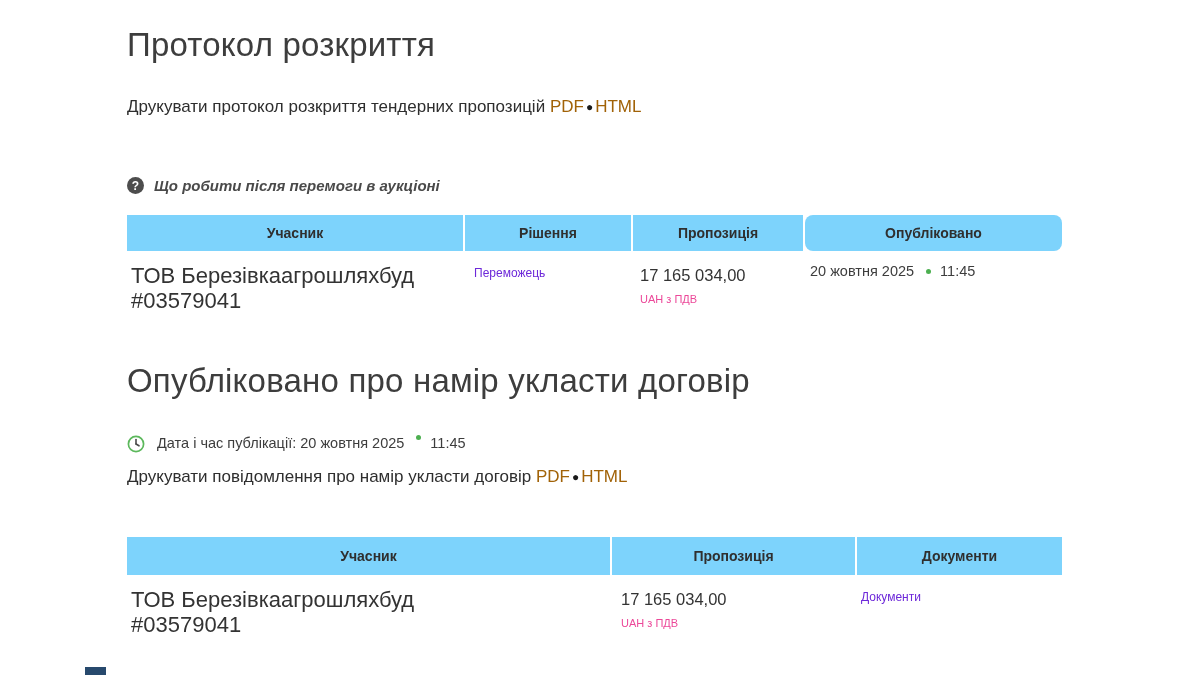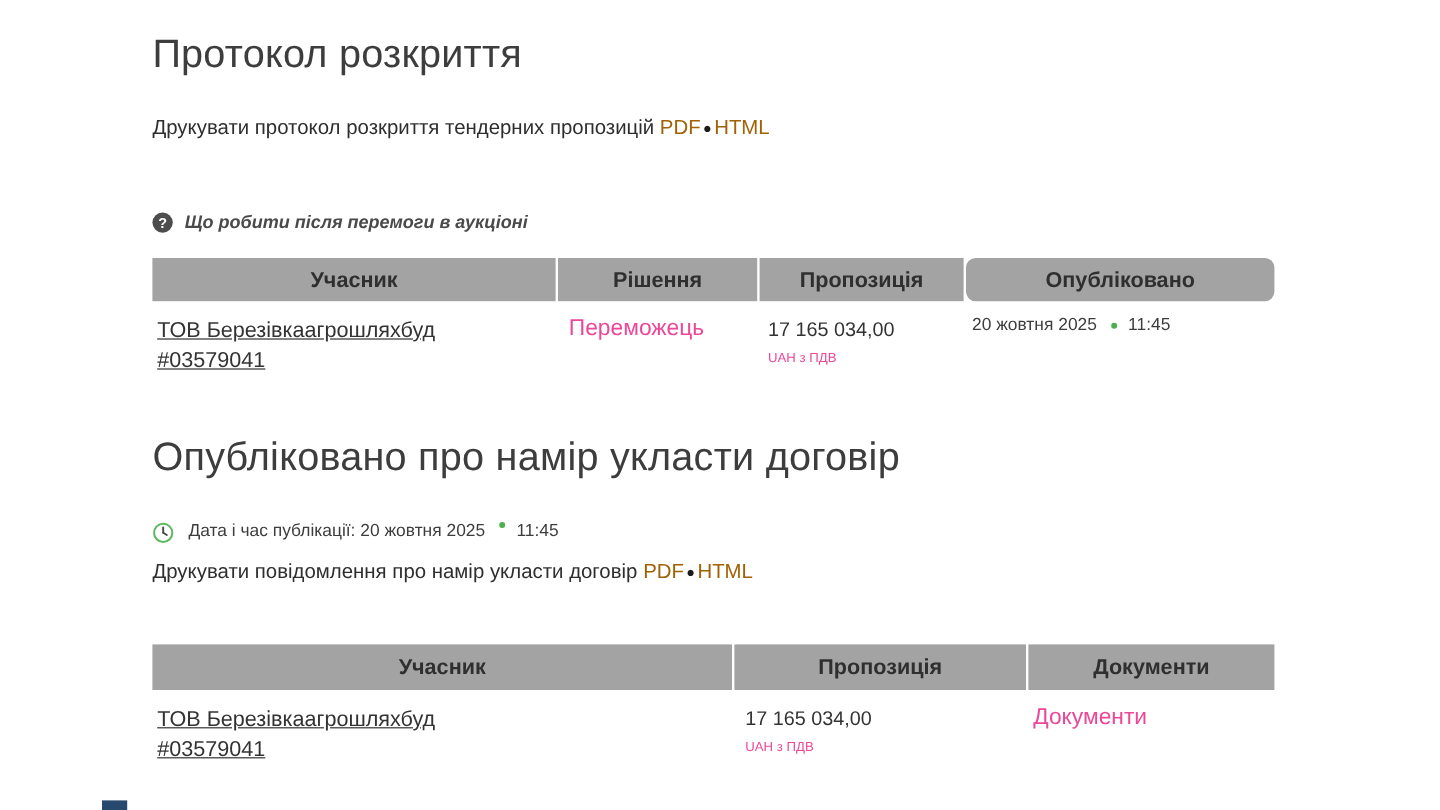--- a/index.html
+++ b/index.html
@@ -58,49 +58,49 @@
   .help-text {
     font-style: italic;
     font-size: 15px;
     font-weight: 600;
     color: #4a4a4a;
   }
 
   
   .thead { display: flex; width: 935px; }
   .thead .th {
-    background: #a3a3a3;
+    background: #7dd3fc;
     color: #2f2f2f;
-    font-size: 18px;
+    font-size: 14px;
     font-weight: 700;
     display: flex; align-items: center; justify-content: center;
     margin-right: 2px;
   }
   .thead .th:last-child { margin-right: 0; }
 
   .trow { display: flex; width: 935px; }
   .trow .td { padding-top: 12px; }
 
   
   .t1 .c1 { width: 336px; }
   .t1 .c2 { width: 166px; }
   .t1 .c3 { width: 170px; }
   .t1 .c4 { width: 257px; border-radius: 8px; }
 
   
   .t2 .c1 { width: 483px; }
   .t2 .c2 { width: 243px; }
   .t2 .c3 { width: 205px; }
 
-  .participant { padding-left: 4px; font-size: 18px; line-height: 25px; color: #333; text-decoration: underline; }
+  .participant { padding-left: 4px; font-size: 22px; line-height: 25px; color: #333; }
   .cell-pad { padding-left: 11px; }
   .decision-link, .docs-link {
-    color: #ec4899;
+    color: #6d28d9;
     text-decoration: none;
-    font-size: 19px;
+    font-size: 12px;
     margin-top: 34px;
   }
   .amount { font-size: 16.5px; color: #333; line-height: 25px; }
   .currency { font-size: 11px; color: #ec4899; line-height: 23px; }
 
   .pubdate {
     display: flex; align-items: center;
     font-size: 14.5px; color: #3d3d3d;
     white-space: nowrap;
   }

